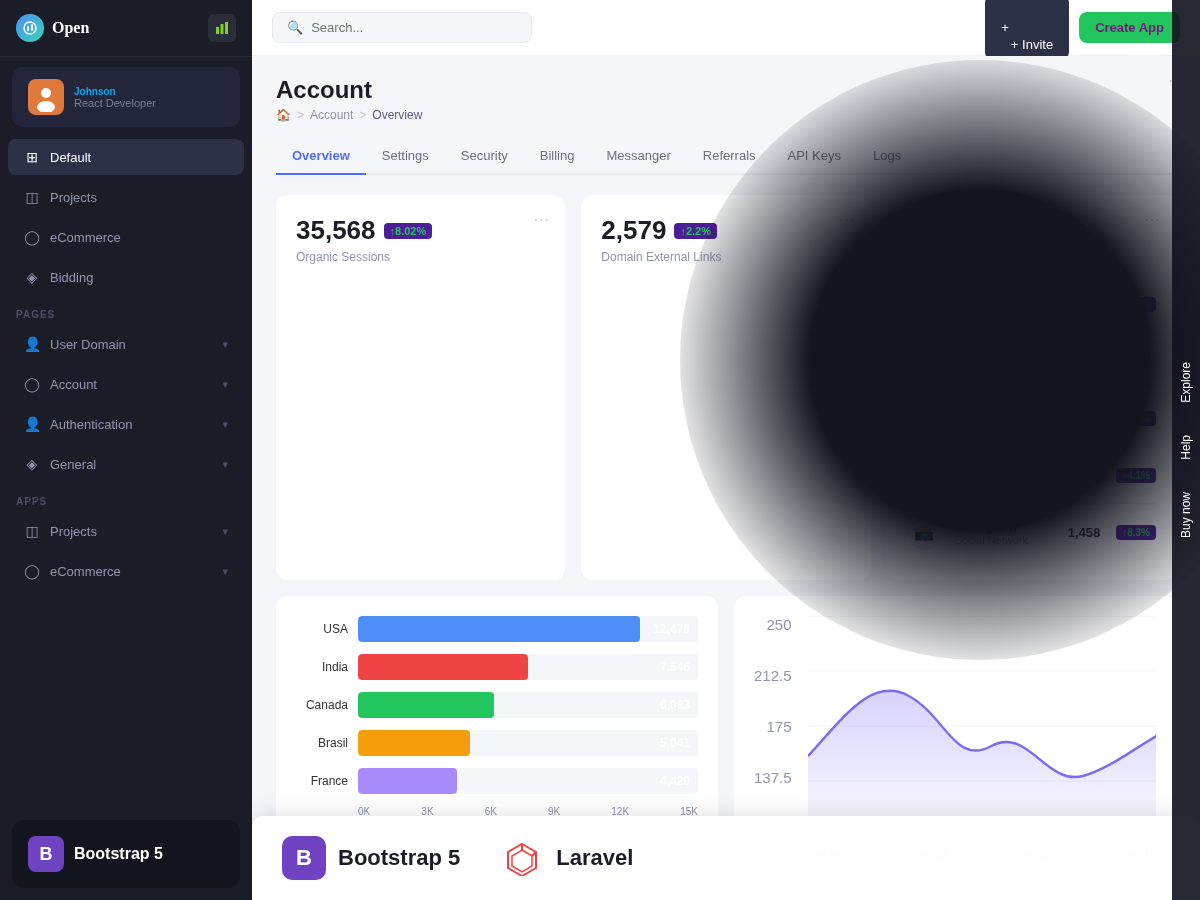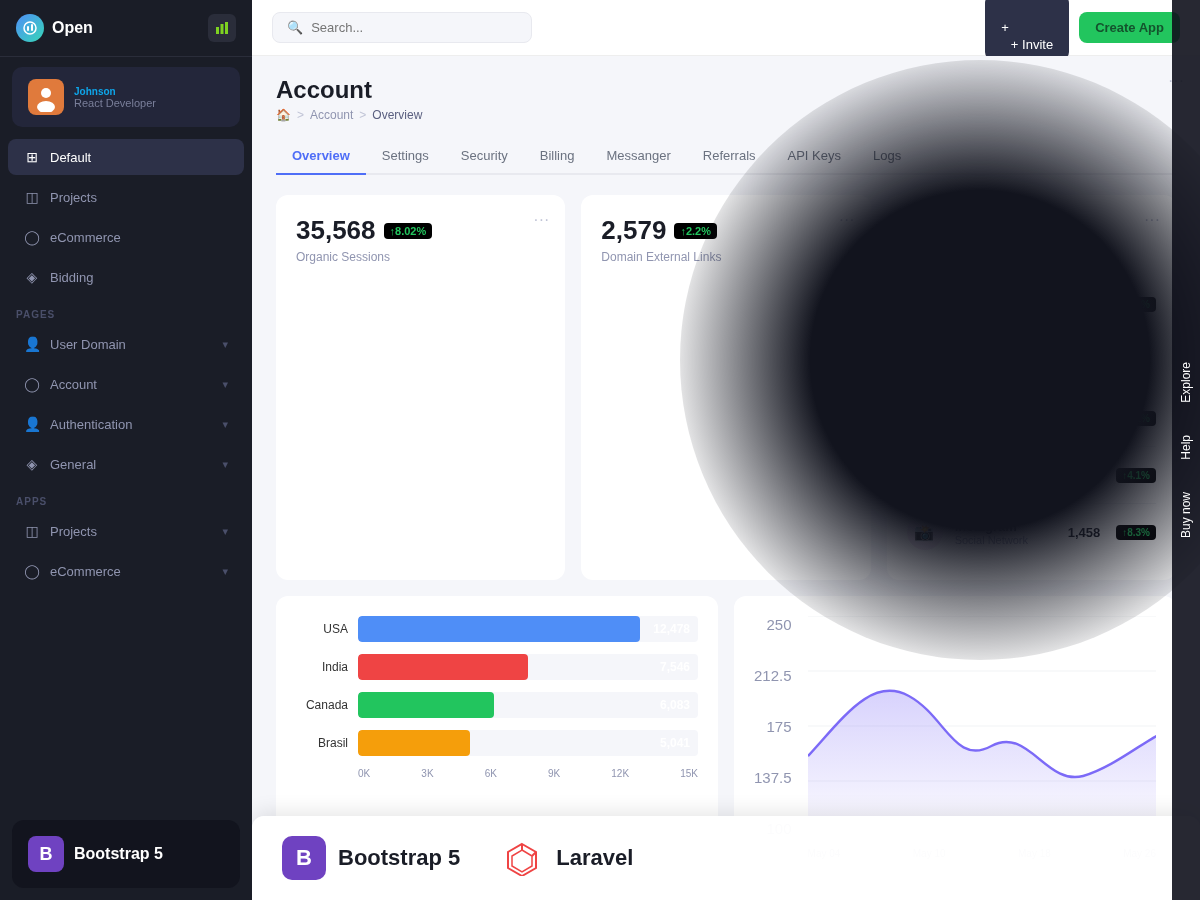--- a/index.html
+++ b/index.html
@@ -16,20 +16,21 @@
       height: 900px;
       overflow-y: auto;
       position: relative;
     }
     .sidebar-header {
       display: flex;
       align-items: center;
       justify-content: space-between;
       padding: 14px 16px;
       border-bottom: 1px solid #2a2d3a;
+      font-family: Liberation Serif, serif;
     }
     .sidebar-logo {
       display: flex;
       align-items: center;
       gap: 8px;
     }
     .logo-icon {
       width: 28px;
       height: 28px;
       border-radius: 50%;
@@ -159,21 +160,21 @@
     }
     .topbar-actions { display: flex; align-items: center; gap: 10px; }
     .invite-btn {
       display: flex; align-items: center; gap: 6px;
       background: #2d3148; color: #fff;
       border: none; border-radius: 8px;
       padding: 8px 16px; font-size: 13px; font-weight: 500;
       cursor: pointer;
     }
     .create-btn {
-      background: #22c55e; color: #14532d;
+      background: #22c55e; color: #701a75;
       border: none; border-radius: 8px;
       padding: 8px 16px; font-size: 13px; font-weight: 600;
       cursor: pointer;
     }
 
     
     .main-content {
       flex: 1;
       overflow-y: auto;
       padding: 20px 24px;
@@ -215,21 +216,21 @@
       gap: 16px;
       margin-bottom: 16px;
     }
     .stat-card {
       background: #fff;
       border-radius: 12px;
       padding: 20px;
       position: relative;
     }
     .stat-number { font-size: 26px; font-weight: 700; color: #1a1d27; display: flex; align-items: center; gap: 8px; }
-    .stat-badge-up { background: #000000; color: #22c55e; font-size: 11px; font-weight: 600; padding: 2px 6px; border-radius: 4px; }
+    .stat-badge-up { background: #4c1d95; color: #22c55e; font-size: 11px; font-weight: 600; padding: 2px 6px; border-radius: 4px; }
     .stat-badge-down { background: #fef2f2; color: #ef4444; font-size: 11px; font-weight: 600; padding: 2px 6px; border-radius: 4px; }
     .stat-label { font-size: 12px; color: #9095b0; margin-top: 4px; }
     .stat-menu { position: absolute; top: 16px; right: 16px; color: #c0c4d6; cursor: pointer; font-size: 16px; }
 
     
     .charts-row {
       display: grid;
       grid-template-columns: 1fr 1fr;
       gap: 16px;
       margin-bottom: 16px;
@@ -575,20 +576,28 @@
 
           <div class="bar-row">
             <span class="bar-label">Brasil</span>
             <div class="bar-track">
               <div class="bar-fill" style="width:33%;background:#f59e0b;">
                 <span class="bar-value">5,041</span>
               </div>
             </div>
           </div>
 
+          <div class="bar-row">
+            <span class="bar-label">France</span>
+            <div class="bar-track">
+              <div class="bar-fill" style="width:29%;background:#a78bfa;">
+                <span class="bar-value">4,420</span>
+              </div>
+            </div>
+          </div>
           <div class="bar-axis">
             <span>0K</span>
             <span>3K</span>
             <span>6K</span>
             <span>9K</span>
             <span>12K</span>
             <span>15K</span>
           </div>
         </div>
       </div>

